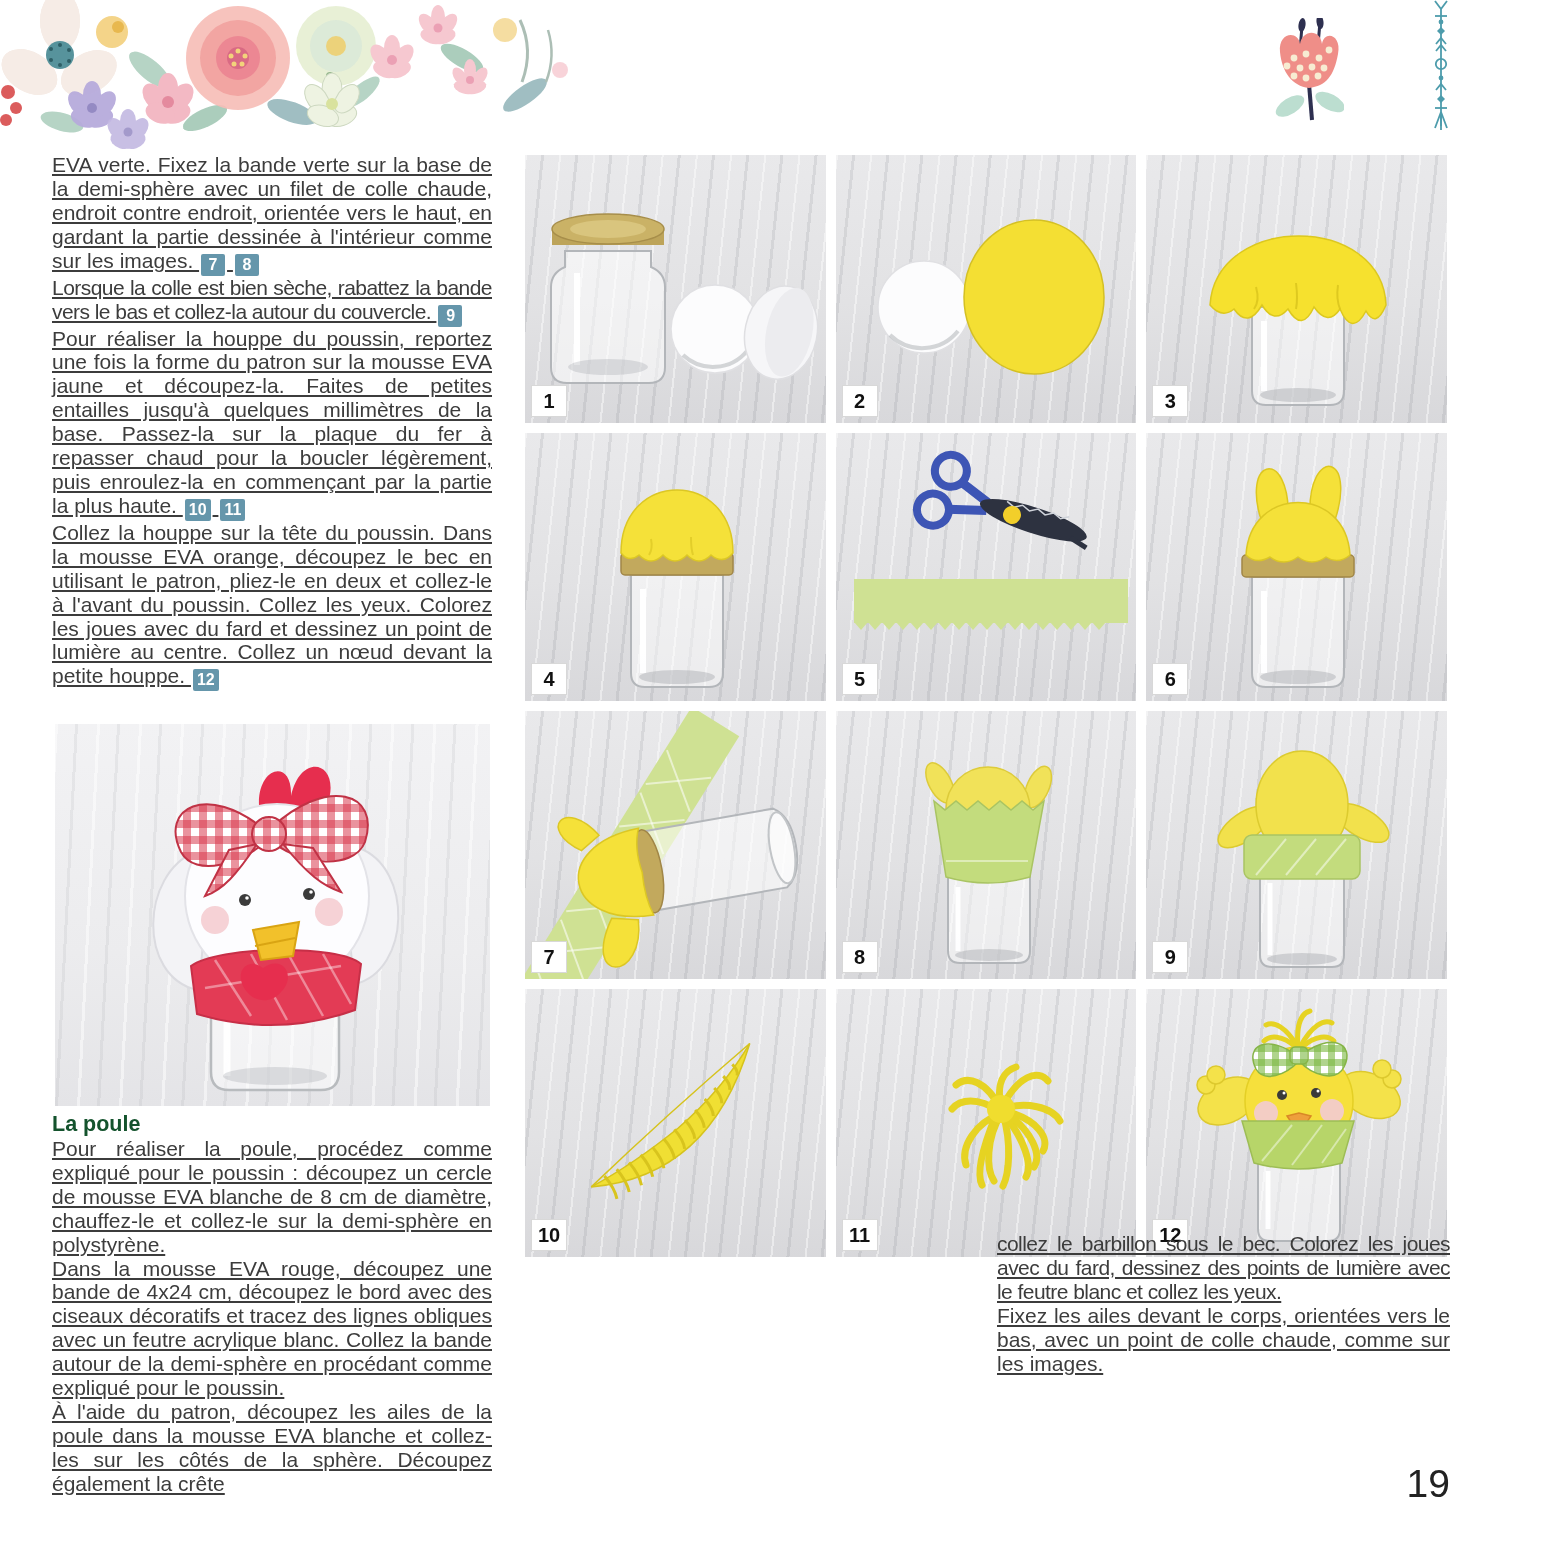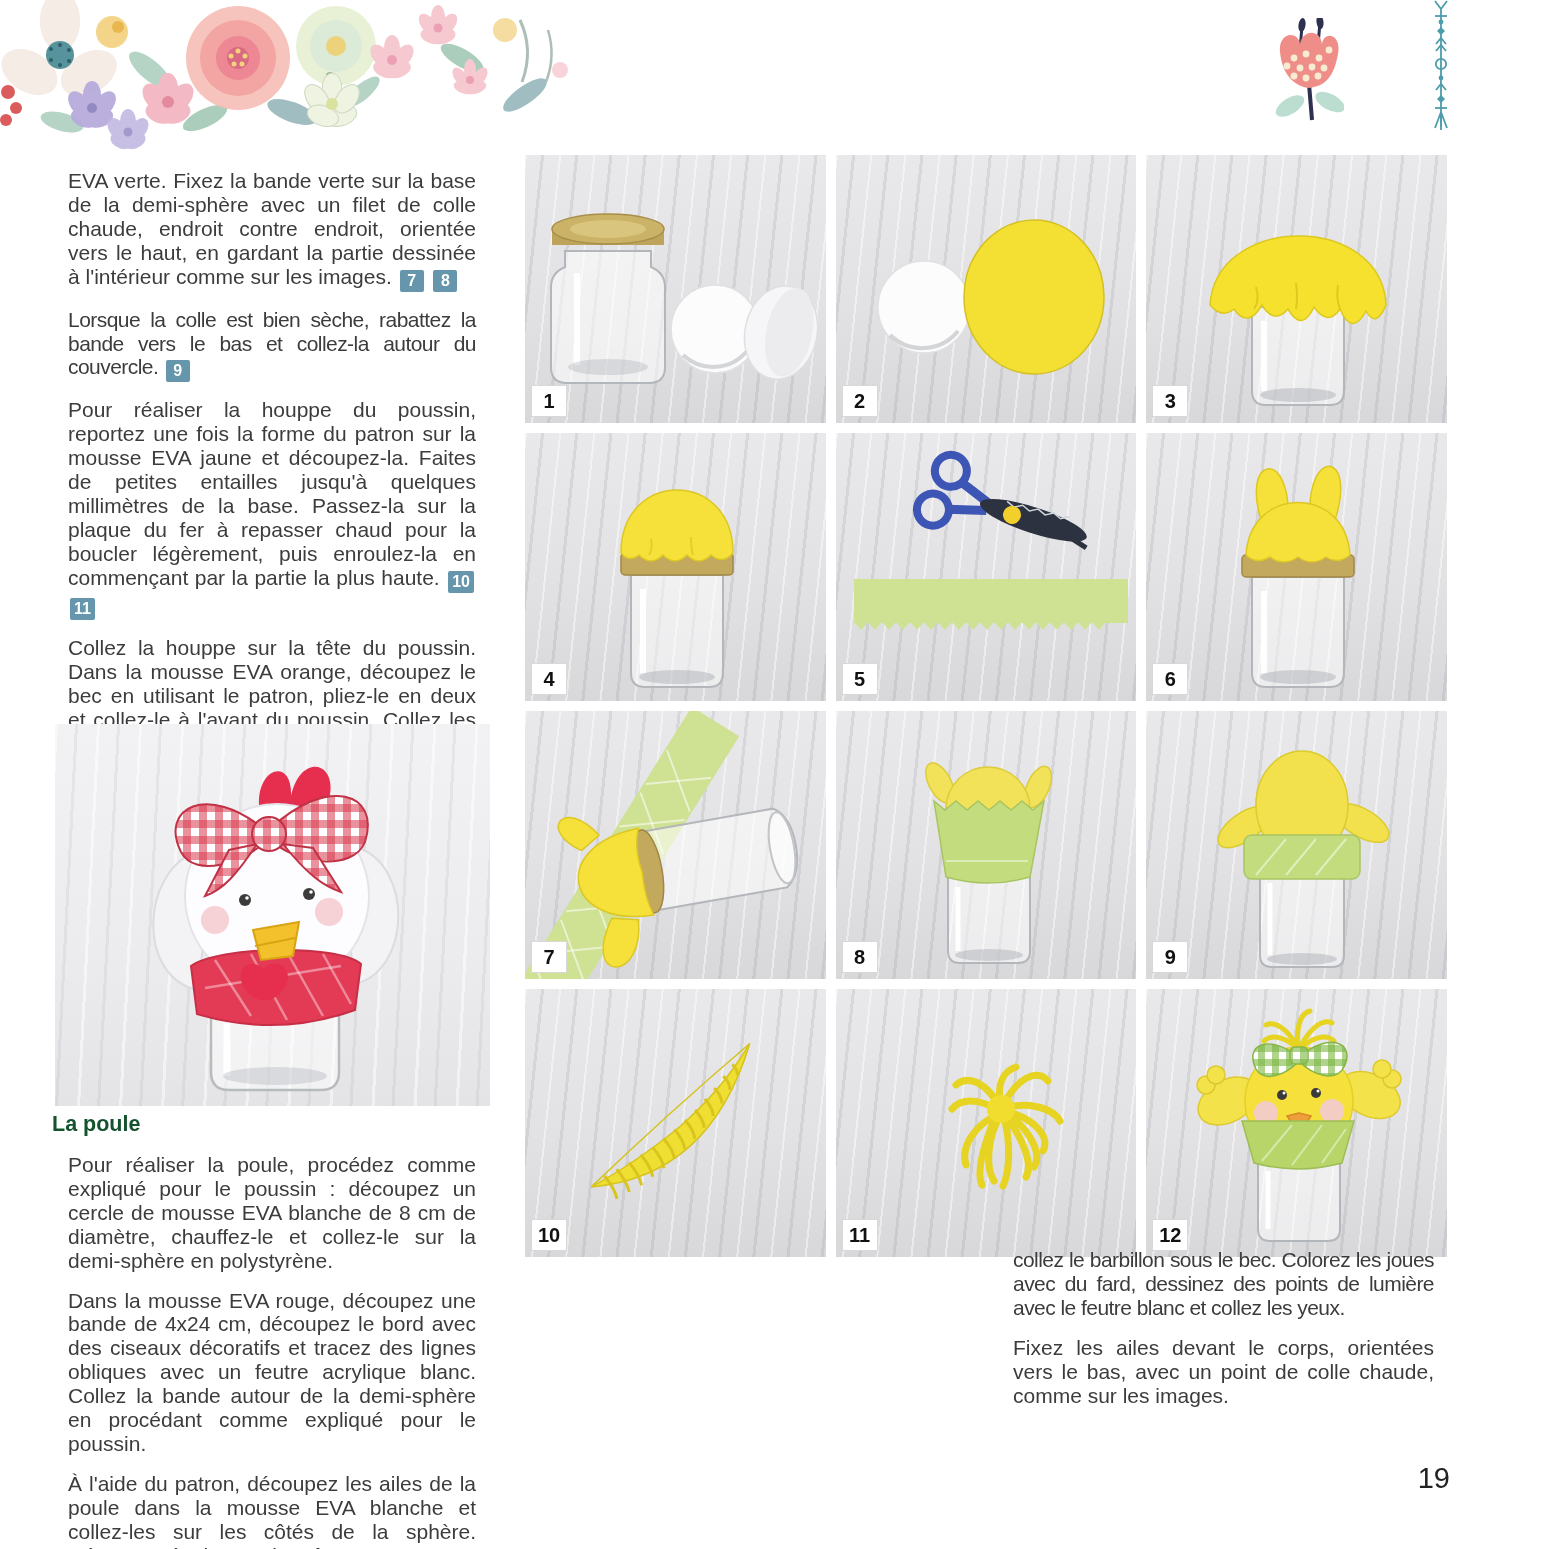--- a/index.html
+++ b/index.html
@@ -3,21 +3,21 @@
 <meta charset="utf-8">
 <style>
   html,body{margin:0;padding:0;}
   body{
     width:1551px;height:1549px;position:relative;background:#ffffff;
     font-family:"Liberation Sans",sans-serif;color:#3b3b3b;overflow:hidden;
   }
   .abs{position:absolute;}
   
   .textcol{font-size:21px;line-height:23.9px;text-align:justify;color:#3c3c3c;}
-  .textcol p{margin:16px;}
+  .textcol p{margin:0;text-decoration:underline;}
   .textcol p.tight{letter-spacing:-0.55px;}
   .section-heading{font-weight:bold;color:#14532d;font-size:21.5px;line-height:25px;}
   .step-badge{
     display:inline-block;min-width:16px;height:22px;line-height:22px;padding:0 4px;
     background:#6596ab;color:#fff;font-size:16px;font-weight:bold;text-align:center;
     border-radius:2px;margin:0 2px;vertical-align:-2px;
   }
   
   .photo-grid{
     left:525px;top:155px;width:922px;height:1102px;display:grid;
@@ -35,21 +35,21 @@
     background:#ffffff;color:#111;font-weight:bold;font-size:20px;text-align:center;
     box-shadow:0 0 0 1px #d8d8d8;
   }
   .hen-fig{
     left:55px;top:724px;width:435px;height:382px;overflow:hidden;
     background:
       repeating-linear-gradient(93deg, rgba(255,255,255,.5) 0 3px, rgba(0,0,0,0) 3px 20px, rgba(120,124,130,.10) 20px 23px, rgba(0,0,0,0) 23px 42px),
       linear-gradient(180deg,#f2f2f4 0%,#ececee 60%,#e4e4e7 100%);
   }
   .hen-fig svg{position:absolute;left:0;top:0;}
-  .page-num{left:1398px;top:1462px;width:52px;text-align:right;font-size:29px;color:#222;}
+  .page-num{left:1398px;top:1462px;width:52px;text-align:right;font-size:39px;color:#222;}
 </style>
 </head>
 <body>
 
 <div class="abs" style="left:0;top:0;">
   <svg width="600" height="150" viewBox="0 0 600 150">
 
     <g opacity="0.85">
       <ellipse cx="150" cy="70" rx="26" ry="10" fill="#a9cdbb" transform="rotate(40 150 70)"></ellipse>
       <ellipse cx="205" cy="118" rx="24" ry="9" fill="#9cc4b0" transform="rotate(-25 205 118)"></ellipse>

